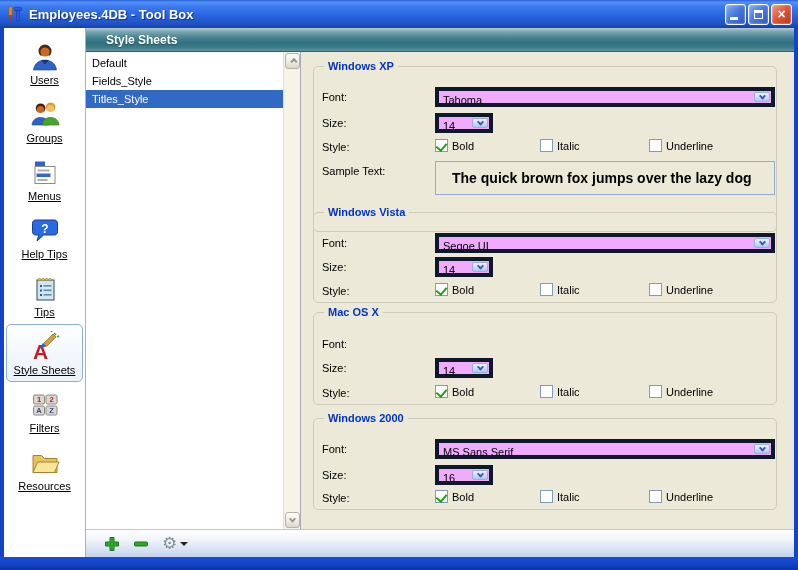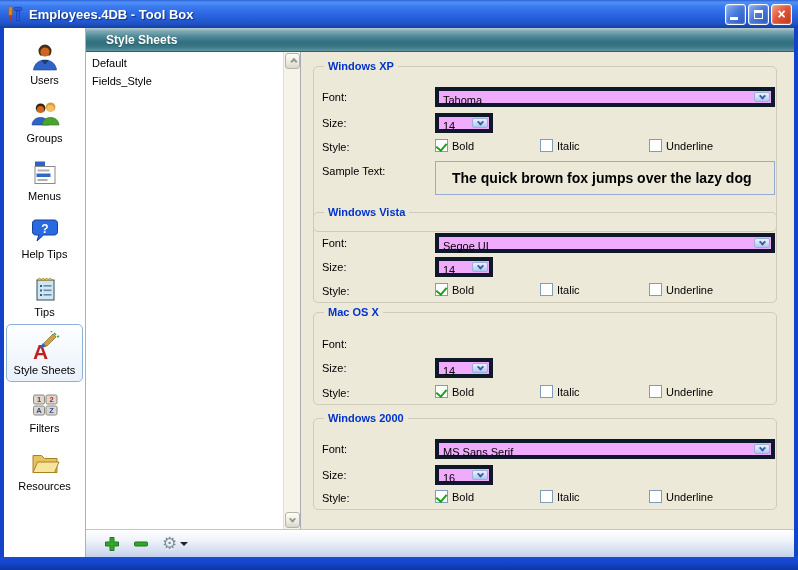--- a/index.html
+++ b/index.html
@@ -36,21 +36,21 @@
   
   .content { position:absolute; left:4px; top:28px; width:790px; height:529px; background:#fff; }
   
   .sidebar {
     position:absolute; left:0; top:0; width:82px; height:529px;
     background:#fff; border-right:1px solid #b4b0a4; padding-top:6px;
   }
   .side-item {
     height:58px; margin:0 2px; display:flex; flex-direction:column;
     align-items:center; justify-content:center; gap:1px;
-    border:1px solid transparent; border-radius:5px; cursor:default;
+    border:1px solid transparent; border-radius:5px; cursor:default;text-decoration:underline;
   }
   .side-item.selected {
     border:1px solid #8cb0d8;
     background:linear-gradient(180deg,#feffff 0%,#eaf1fb 100%);
   }
   .side-icon { width:32px; height:32px; display:block; }
   .side-icon svg { width:32px; height:32px; display:block; }
   .side-label { font-size:11px; color:#000; white-space:nowrap; }
   
   .pane-header {
@@ -298,20 +298,21 @@
     </div>
 
     <div class="pane-header">
       <span class="pane-title">Style Sheets</span>
     </div>
 
     <div class="list">
       <div class="list-rows">
         <div class="list-row">Default</div>
         <div class="list-row">Fields_Style</div>
+        <div class="list-row selected">Titles_Style</div>
       </div>
       <div class="scrollbar">
         <div class="sb-btn sb-up">
             <span class="chev up"></span>
           </div>
         <div class="sb-btn sb-down">
             <span class="chev down"></span>
           </div>
       </div>
     </div>

